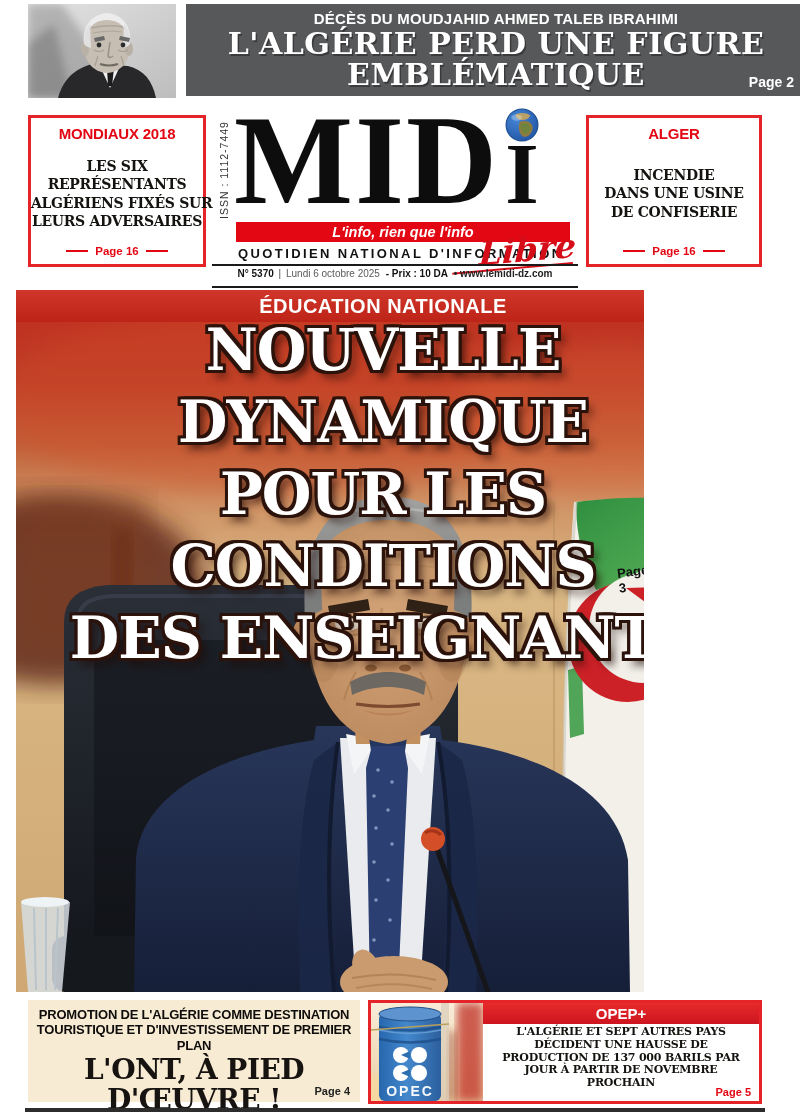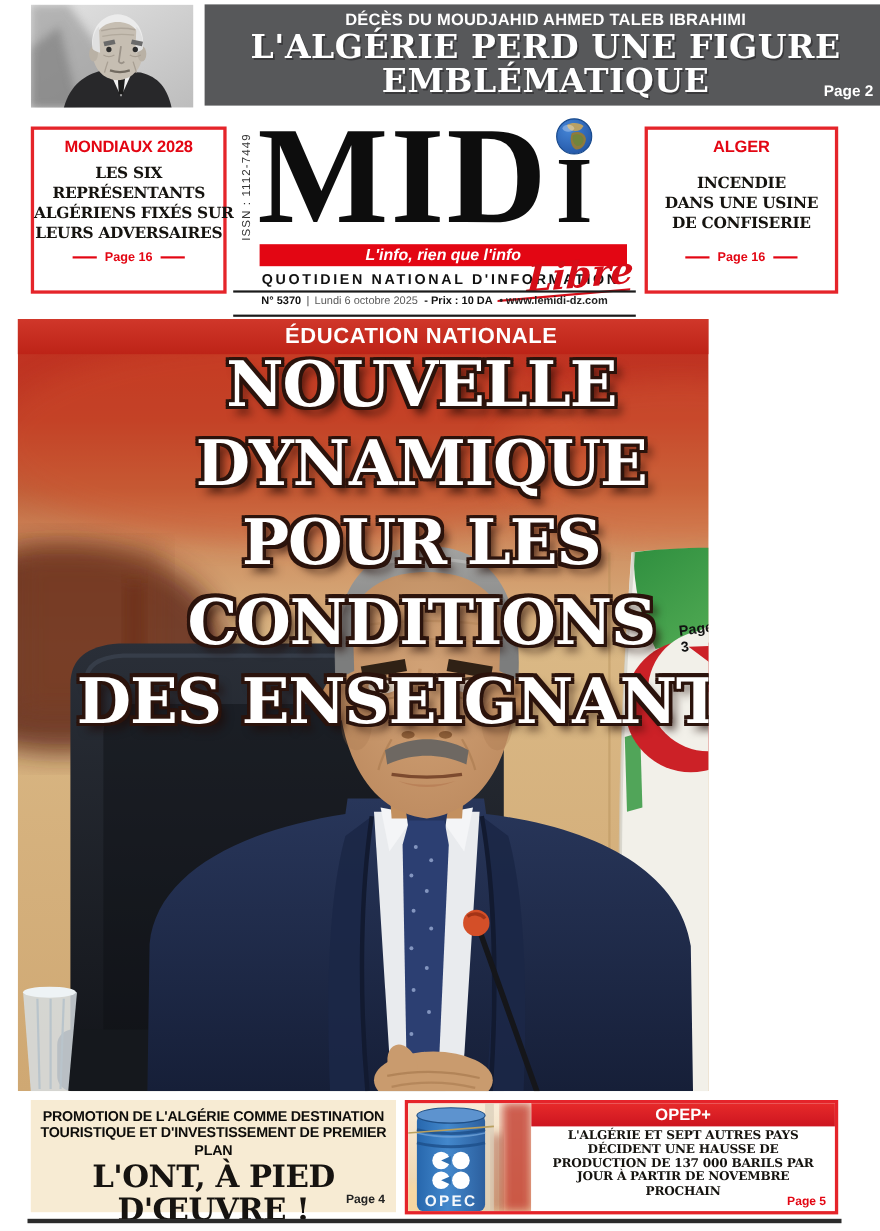--- a/index.html
+++ b/index.html
@@ -19,21 +19,21 @@
 
   
   .mast-box{position:absolute;top:115px;height:152px;border:3px solid #e5242a;background:#fff;
             display:flex;flex-direction:column;}
   .mast-left{left:28px;width:178px;}
   .mast-right{left:586px;width:176px;}
   .box-kicker{margin-top:7px;text-align:center;color:#e30613;font-weight:bold;font-size:15px;letter-spacing:-.2px;}
   .box-title{flex:1;display:flex;flex-direction:column;justify-content:center;text-align:center;
              font-family:"DejaVu Serif",serif;font-weight:bold;font-size:14px;line-height:1.3;
              color:#15130f;letter-spacing:-.3px;white-space:nowrap;}
-  .page-tag{align-self:center;margin-bottom:24px;color:#e30613;font-weight:bold;font-size:11.5px;
+  .page-tag{align-self:center;margin-bottom:7px;color:#e30613;font-weight:bold;font-size:11.5px;
             display:flex;align-items:center;gap:7px;}
   .page-tag::before,.page-tag::after{content:"";width:22px;height:2px;background:#e30613;}
 
   .mast-center{position:absolute;left:212px;top:112px;width:366px;height:178px;}
   .issn{position:absolute;left:-42px;top:52px;width:108px;text-align:center;font-size:10.5px;
         color:#333;letter-spacing:1px;transform:rotate(-90deg);}
   .logo-row{position:absolute;left:22px;top:-14px;white-space:nowrap;
             font-family:"Liberation Serif",serif;font-weight:bold;color:#0d0d0d;}
   .logo-main{font-size:126px;line-height:1;letter-spacing:2px;}
   .logo-last{position:relative;display:inline-block;vertical-align:baseline;margin-left:6px;text-align:center;}
@@ -139,21 +139,21 @@
   <section class="top-banner">
     <div class="tb-kicker">DÉCÈS DU MOUDJAHID AHMED TALEB IBRAHIMI</div>
     <div class="tb-headline">
       <div>L'ALGÉRIE PERD UNE FIGURE</div>
       <div>EMBLÉMATIQUE</div>
     </div>
     <div class="tb-page">Page 2</div>
   </section>
 
   <section class="mast-box mast-left">
-    <div class="box-kicker">MONDIAUX 2028</div>
+    <div class="box-kicker">MONDIAUX 2018</div>
     <div class="box-title">
       <div>LES SIX</div>
       <div>REPRÉSENTANTS</div>
       <div>ALGÉRIENS FIXÉS SUR</div>
       <div>LEURS ADVERSAIRES</div>
     </div>
     <div class="page-tag">Page 16</div>
   </section>
 
   <section class="mast-center">

